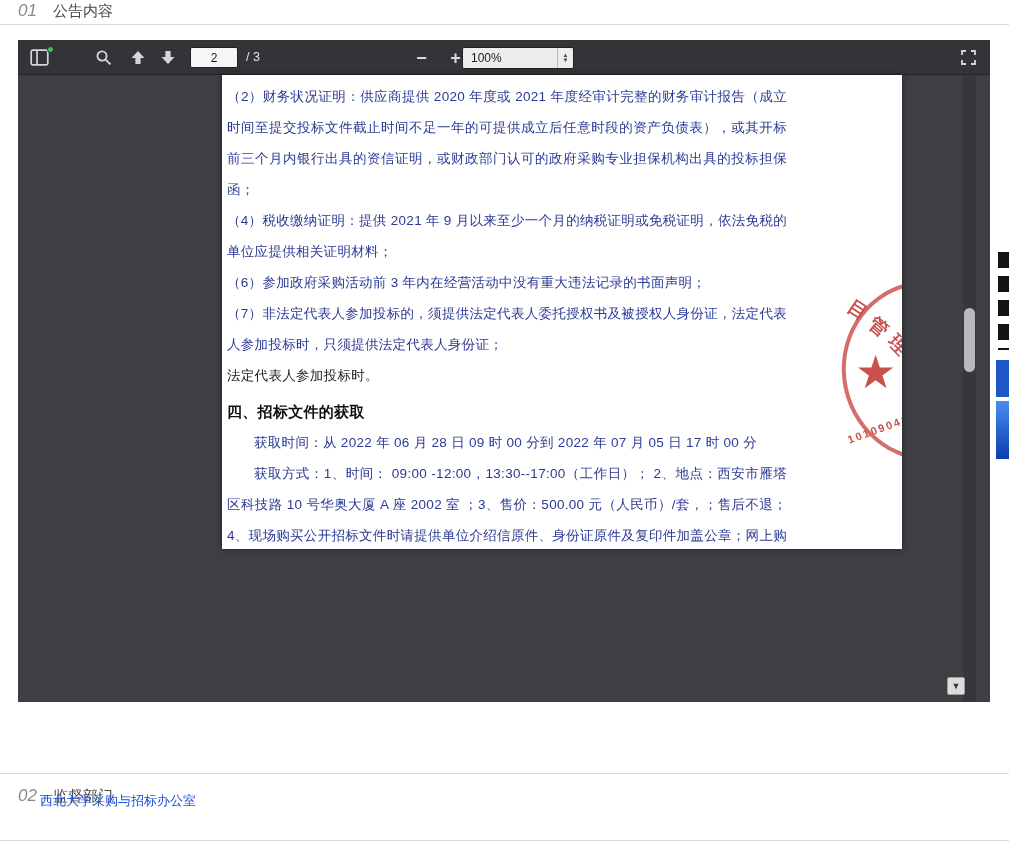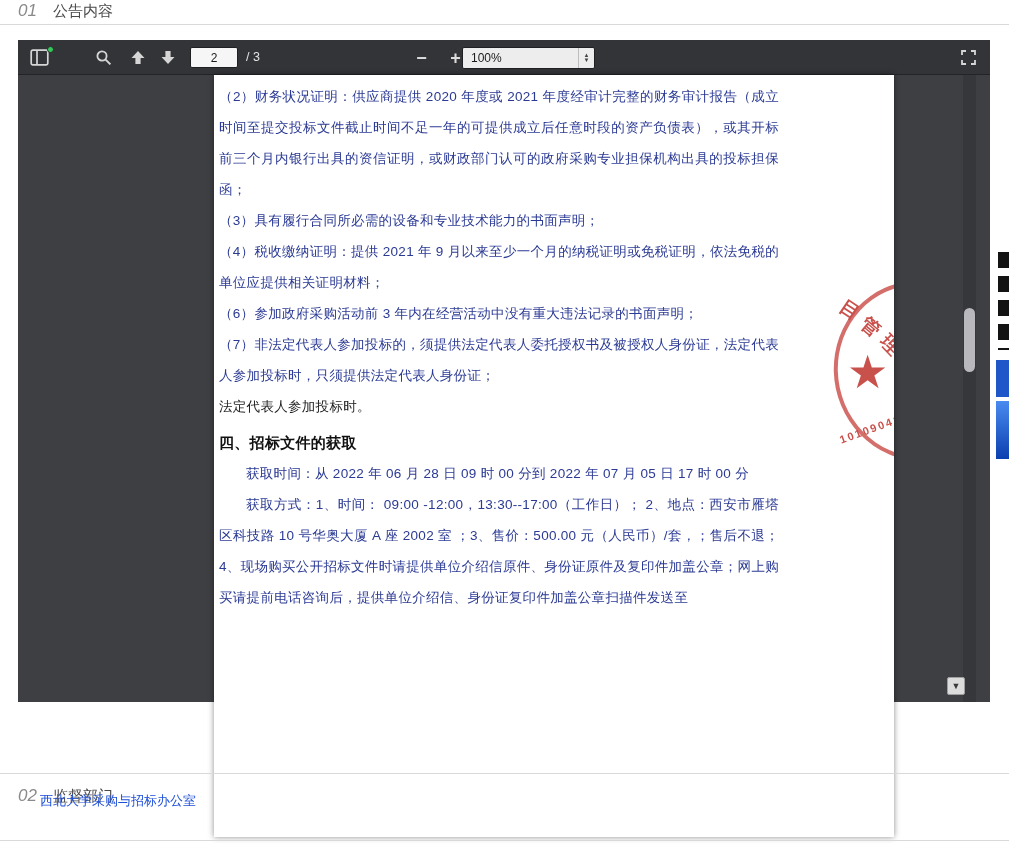--- a/index.html
+++ b/index.html
@@ -29,30 +29,30 @@
     background:#35c759; border:1px solid #2a2b2e; }
   #btn-search { left:72px; }
   #btn-prev { left:106px; }
   #btn-next { left:136px; }
   .page-input { position:absolute; left:172px; top:7px; width:48px; height:21px; background:#f6f6f6;
     border:1px solid #1f2022; border-radius:2px; text-align:center; font-size:12px; color:#1b1b1b; }
   .page-total { position:absolute; left:228px; top:10px; color:#e3e3e3; font-size:12.5px; }
   .zoom-glyph { font-size:18px; font-weight:bold; line-height:1; }
   #btn-zoom-out { left:390px; }
   #btn-zoom-in  { left:424px; }
-  .zoom-select { position:absolute; left:444px; top:7px; width:133px; height:22px; background:#ededee;
+  .zoom-select { position:absolute; left:444px; top:7px; width:112px; height:22px; background:#ededee;
     border:1px solid #1f2022; border-radius:2px; display:flex; align-items:center; cursor:pointer; }
   .zoom-value { flex:1; padding-left:8px; font-size:12px; color:#1b1b1b; }
   .spinner { width:16px; display:flex; flex-direction:column; align-items:center; justify-content:center;
     border-left:1px solid #bdbdbf; height:100%; color:#444; }
   .spinner span { font-size:6px; line-height:5px; }
   #btn-fullscreen { right:8px; }
 
   
-  .pdf-page { position:absolute; left:196px; top:35px; width:680px; height:762px; background:#fff;
+  .pdf-page { position:absolute; left:204px; top:35px; width:680px; height:474px; background:#fff;
     overflow:hidden; box-shadow:0 0 6px rgba(0,0,0,.45); }
   .pdf-text { position:absolute; left:5px; top:6px; width:560px; }
   .para { margin:0; font-size:13.5px; line-height:31px; text-align:justify; color:#2b3a94;
     letter-spacing:.3px; word-break:break-all; }
   .para.black { color:#1d1d1d; }
   .para.heading { color:#111; font-weight:bold; font-size:15px; padding-top:5px; }
   .para.indent { text-indent:2em; }
 
   
   .stamp { position:absolute; left:620px; top:206px; width:170px; height:180px; opacity:.85; }
@@ -145,21 +145,20 @@
     <button class="tb-btn" id="btn-fullscreen">
       <svg width="17" height="17" viewBox="0 0 17 17">
         <path d="M2 6 V2 H6 M11 2 H15 V6 M15 11 V15 H11 M6 15 H2 V11" fill="none" stroke="#d6d6d6" stroke-width="1.8"></path>
       </svg>
     </button>
   </div>
 
   <div class="pdf-page">
     <div class="pdf-text">
         <p class="para blue">（2）财务状况证明：供应商提供 2020 年度或 2021 年度经审计完整的财务审计报告（成立时间至提交投标文件截止时间不足一年的可提供成立后任意时段的资产负债表），或其开标前三个月内银行出具的资信证明，或财政部门认可的政府采购专业担保机构出具的投标担保函；</p>
-        <p class="para blue">（3）具有履行合同所必需的设备和专业技术能力的书面声明；</p>
         <p class="para blue">（4）税收缴纳证明：提供 2021 年 9 月以来至少一个月的纳税证明或免税证明，依法免税的单位应提供相关证明材料；</p>
         <p class="para blue">（6）参加政府采购活动前 3 年内在经营活动中没有重大违法记录的书面声明；</p>
         <p class="para blue">（7）非法定代表人参加投标的，须提供法定代表人委托授权书及被授权人身份证，法定代表人参加投标时，只须提供法定代表人身份证；</p>
         <p class="para black">法定代表人参加投标时。</p>
         <p class="para heading">四、招标文件的获取</p>
         <p class="para blue indent">获取时间：从 2022 年 06 月 28 日 09 时 00 分到 2022 年 07 月 05 日 17 时 00 分</p>
         <p class="para blue indent">获取方式：1、时间： 09:00 -12:00，13:30--17:00（工作日）； 2、地点：西安市雁塔区科技路 10 号华奥大厦 A 座 2002 室 ；3、售价：500.00 元（人民币）/套，；售后不退；4、现场购买公开招标文件时请提供单位介绍信原件、身份证原件及复印件加盖公章；网上购买请提前电话咨询后，提供单位介绍信、身份证复印件加盖公章扫描件发送至</p>
       </div>
 
     <div class="stamp">

